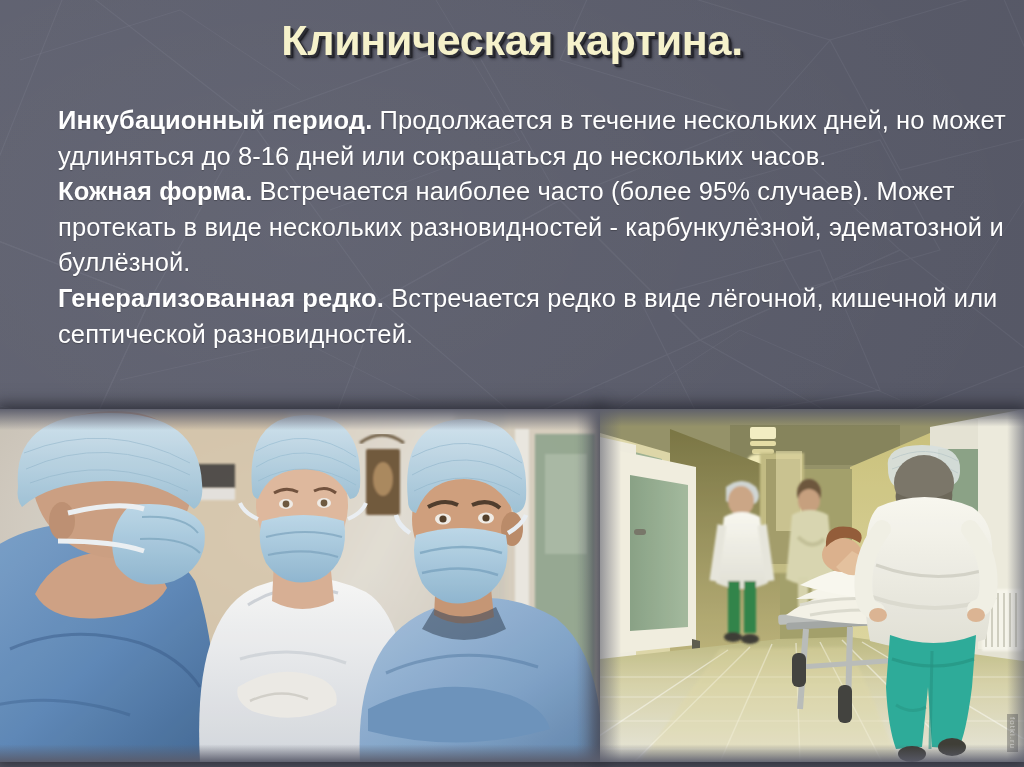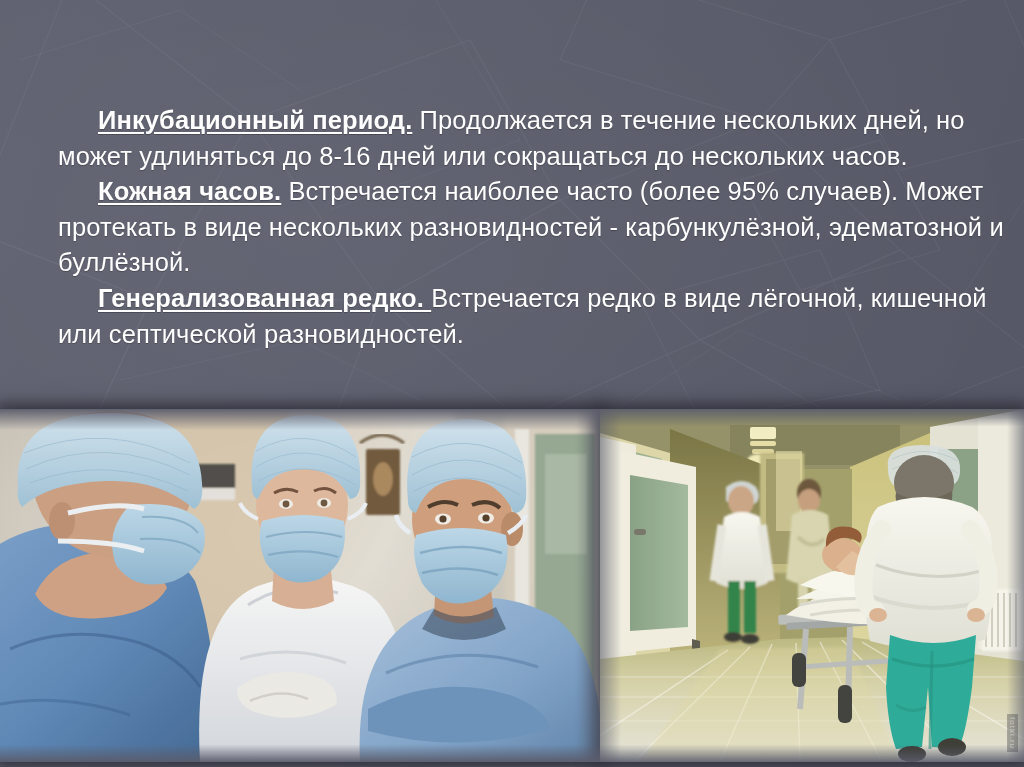--- a/index.html
+++ b/index.html
@@ -72,24 +72,22 @@
     color: #ffffff;
     font-size: 25.5px;
     line-height: 35.6px;
     letter-spacing: .1px;
     text-shadow: 0 1px 1px rgba(0,0,0,.25);
   }
   .para { margin: 0; padding: 0; }
   .para + .para { margin-top: 0; }
   .lead {
     font-weight: bold;
-    text-decoration: underline;
     text-underline-offset: 3px;
     text-decoration-thickness: 2px;
-    margin-left: 40px;
   }
 
   
   .photo-strip {
     position: absolute;
     left: 0;
     top: 409px;
     width: 1024px;
     height: 358px;
     z-index: 4;
@@ -160,26 +158,29 @@
     <g fill="none" stroke="#9ea0b0" stroke-width=".9" opacity=".22">
       <path d="M430 -10 L520 140 L330 210"></path>
       <path d="M20 60 L180 10 L300 90"></path>
       <path d="M960 300 L1024 200"></path>
       <path d="M600 420 L740 330 L900 400"></path>
       <path d="M120 380 L300 340 L420 400"></path>
     </g>
   </svg>
   <div class="bg-vignette"></div>
 
+  <div class="title-bar">
+    <span class="title-text">Клиническая картина.</span>
+  </div>
 
   <div class="body-copy">
 
     <p class="para"><span class="lead">Инкубационный период.</span><span> Продолжается в течение нескольких дней, но может удлиняться до 8-16 дней или сокращаться до нескольких часов.</span></p>
 
-    <p class="para"><span class="lead">Кожная часов.</span><span> Встречается наиболее часто (более 95% случаев). Может протекать в виде нескольких разновидностей - карбункулёзной, эдематозной и буллёзной.</span></p>
+    <p class="para"><span class="lead">Кожная форма.</span><span> Встречается наиболее часто (более 95% случаев). Может протекать в виде нескольких разновидностей - карбункулёзной, эдематозной и буллёзной.</span></p>
 
     <p class="para"><span class="lead">Генерализованная редко. </span><span>Встречается редко в виде лёгочной, кишечной или септической  разновидностей.</span></p>
 
   </div>
 
   <div class="photo-strip">
 
     <div class="photo photo-left">
       <svg viewBox="0 0 600 353" preserveAspectRatio="xMidYMid slice" aria-hidden="true">
         <defs>

